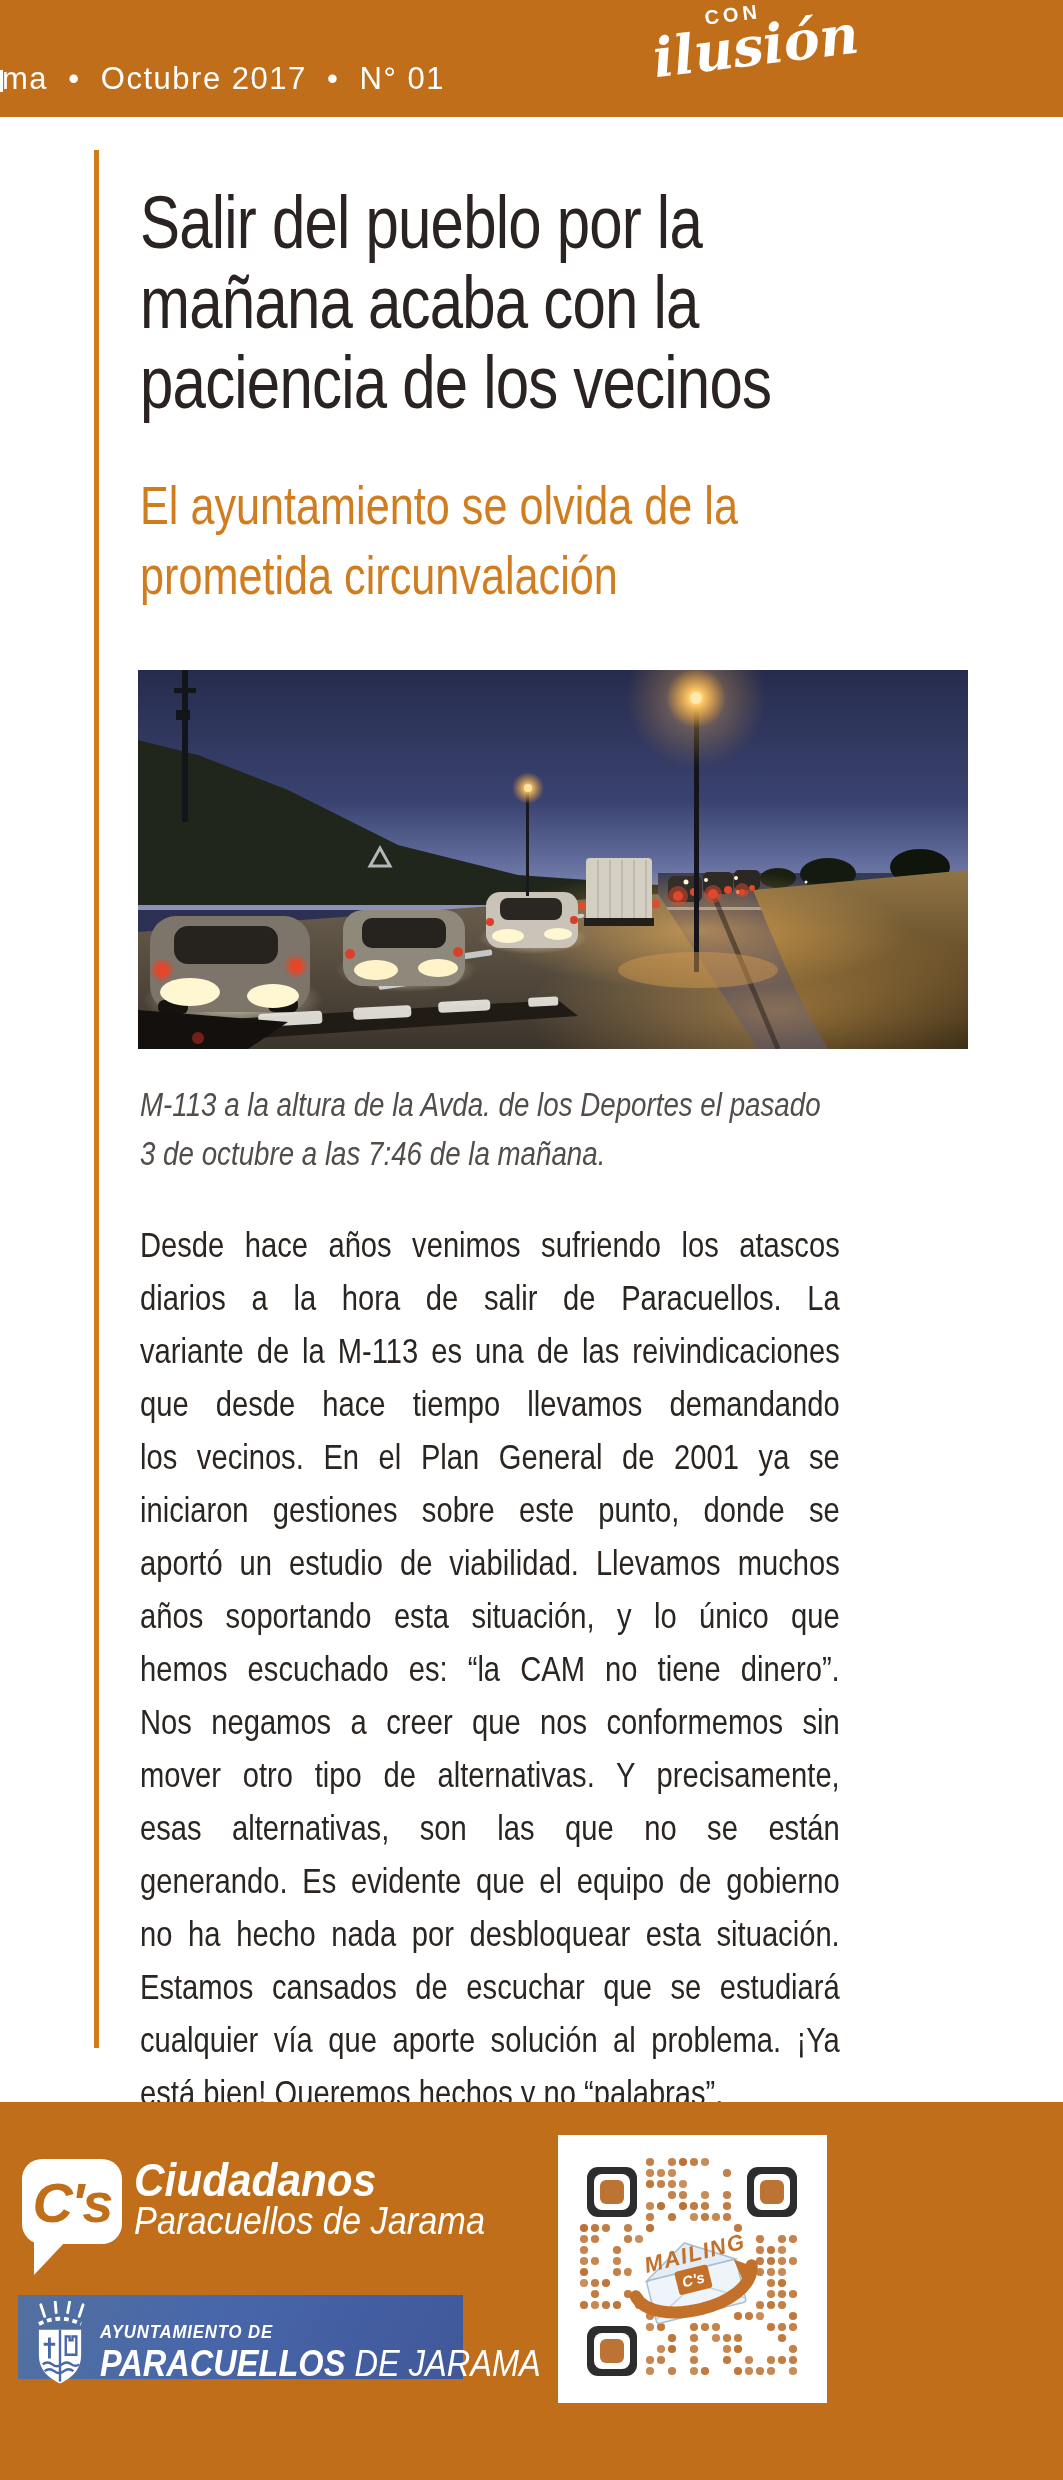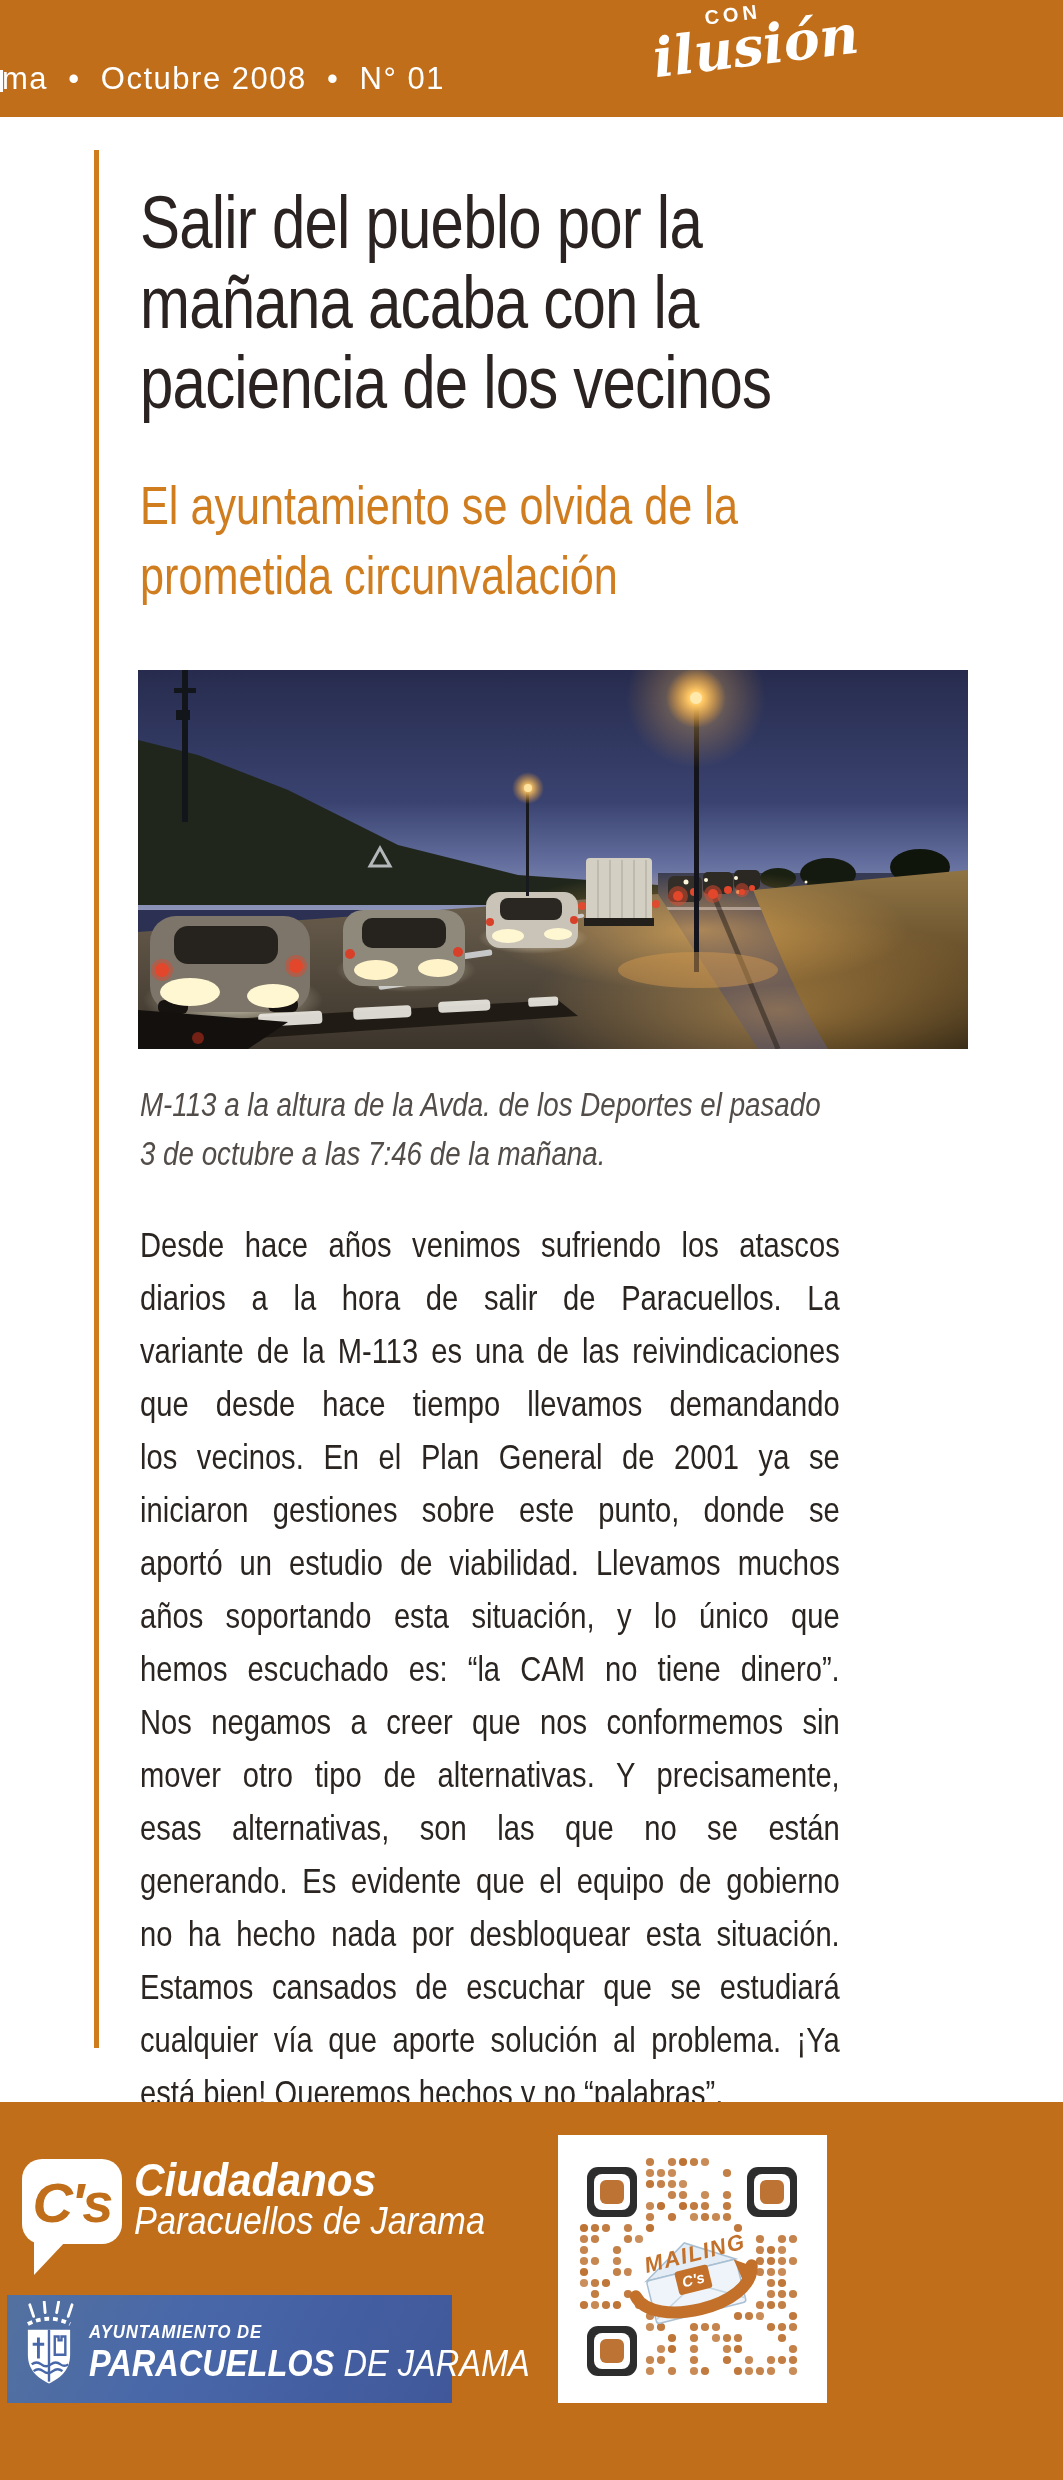--- a/index.html
+++ b/index.html
@@ -59,39 +59,39 @@
   .cs-badge{color:#C06E19;font-size:56px;font-weight:bold;line-height:88px;letter-spacing:-2px;}
   .bubble-tail{
     position:absolute;left:34px;top:139px;width:32px;height:34px;background:#fff;
     -webkit-clip-path:polygon(0 0,100% 0,0 100%);clip-path:polygon(0 0,100% 0,0 100%);
   }
   .cs-name{position:absolute;left:134px;top:52px;color:#fff;font-size:46px;
     font-weight:bold;line-height:52px;transform:scaleX(0.92);transform-origin:left top;}
   .cs-sub{position:absolute;left:134px;top:96px;color:#fff;font-size:39px;
     line-height:46px;transform:scaleX(0.88);transform-origin:left top;}
   .ayto{
-    position:absolute;left:7px;top:193px;width:445px;height:108px;
+    position:absolute;left:18px;top:193px;width:445px;height:84px;
     background:linear-gradient(115deg,#53719f 0%,#4867A9 40%,#40589a 100%);
   }
   .ayto-crest{position:absolute;left:12px;top:6px;}
   .ayto-text{position:absolute;left:82px;top:26px;color:#fff;
     transform:scaleX(0.88);transform-origin:left top;white-space:nowrap;}
   .ayto-line1{font-size:19px;font-weight:bold;letter-spacing:1px;line-height:22px;}
   .ayto-line2{font-size:37px;line-height:42px;letter-spacing:0;}
   .ayto-line2 b{font-weight:bold;}
   .qr-card{position:absolute;left:558px;top:33px;width:269px;height:268px;background:#fff;}
   .qr-card svg{position:absolute;left:18px;top:17px;}
 </style>
 </head>
 <body>
 
 <div class="page">
 
   <header class="band header">
-    <div class="issue">ma  •  Octubre 2008  •  N° 01</div>
+    <div class="issue">ma  •  Octubre 2017  •  N° 01</div>
     <div class="issue-cut"></div>
     <div class="logo">
       <span class="logo-con">CON</span>
       <span class="logo-script">ilusión</span>
     </div>
   </header>
 
   <div class="rule"></div>
 
   <h1 class="title cond">

